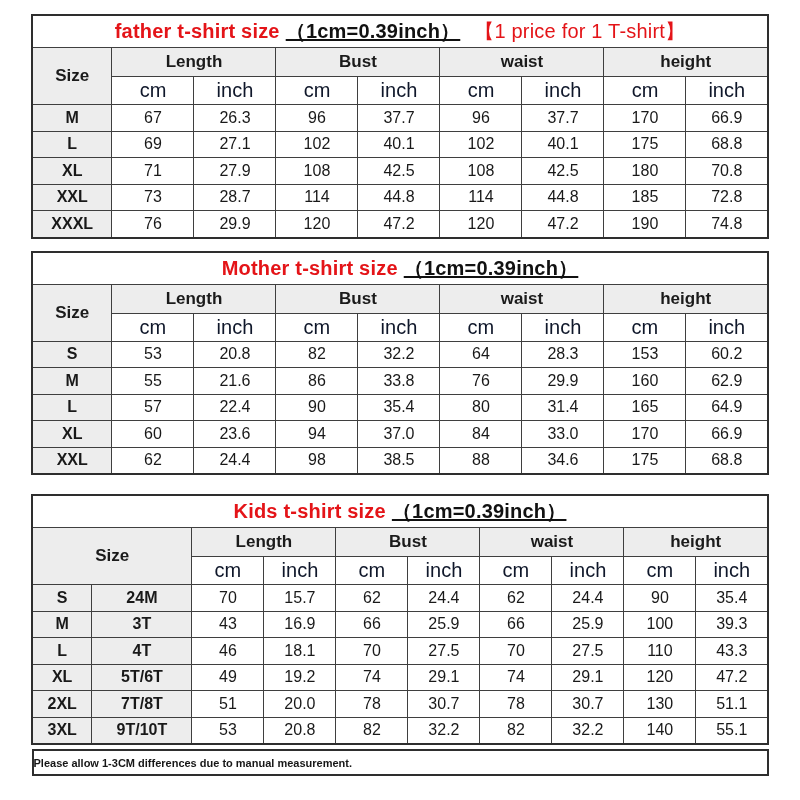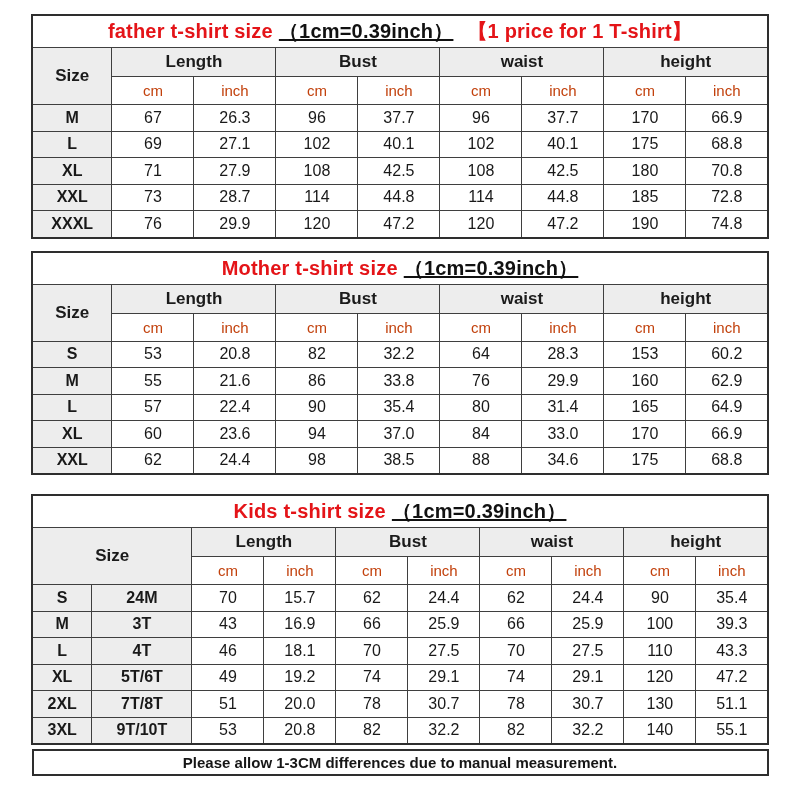--- a/index.html
+++ b/index.html
@@ -37,39 +37,39 @@
   tr.title-row th{
     height:31px;
     background:#fff;
     font-size:20px;
     font-weight:700;
     letter-spacing:.2px;
   }
   .t-red{color:var(--red);}
   .t-black{color:#111;text-decoration:underline;}
   .title-note{margin-left:6px;}
-  .title-extra{margin-left:14px;font-weight:700;}
+  .title-extra{margin-left:14px;font-weight:400;}
   tr.group-row th{
     height:28px;
     background:var(--cell-gray);
     font-size:17px;
     font-weight:700;
     color:#1b1b1b;
   }
   th.size-head{
     background:var(--cell-gray);
     font-size:18px;
     font-weight:700;
   }
   tr.units-row th{
     height:27px;
     background:#fff;
-    font-size:15px;
+    font-size:20px;
     font-weight:400;
-    color:#c2410c;
+    color:#0f172a;
   }
   .sizes tbody td{
     height:25.5px;
     font-size:16px;
     font-weight:400;
     color:#191919;
     background:#fff;
   }
   .sizes tbody td.label{
     background:var(--cell-gray);
@@ -78,22 +78,21 @@
   .gap-a{height:12px;}
   .gap-b{height:19px;}
   .footer-box{
     box-sizing:border-box;
     width:737px;
     margin:4px auto 0 auto;
     border:2px solid #2e2e2e;
     height:27px;
     display:flex;
     align-items:center;
-    justify-content:center;
-    font-size:15px;
+    font-size:11px;
     font-weight:600;
     color:#161616;
     background:#fff;
   }
 </style>
 </head>
 <body>
 
 <div class="page">
 

